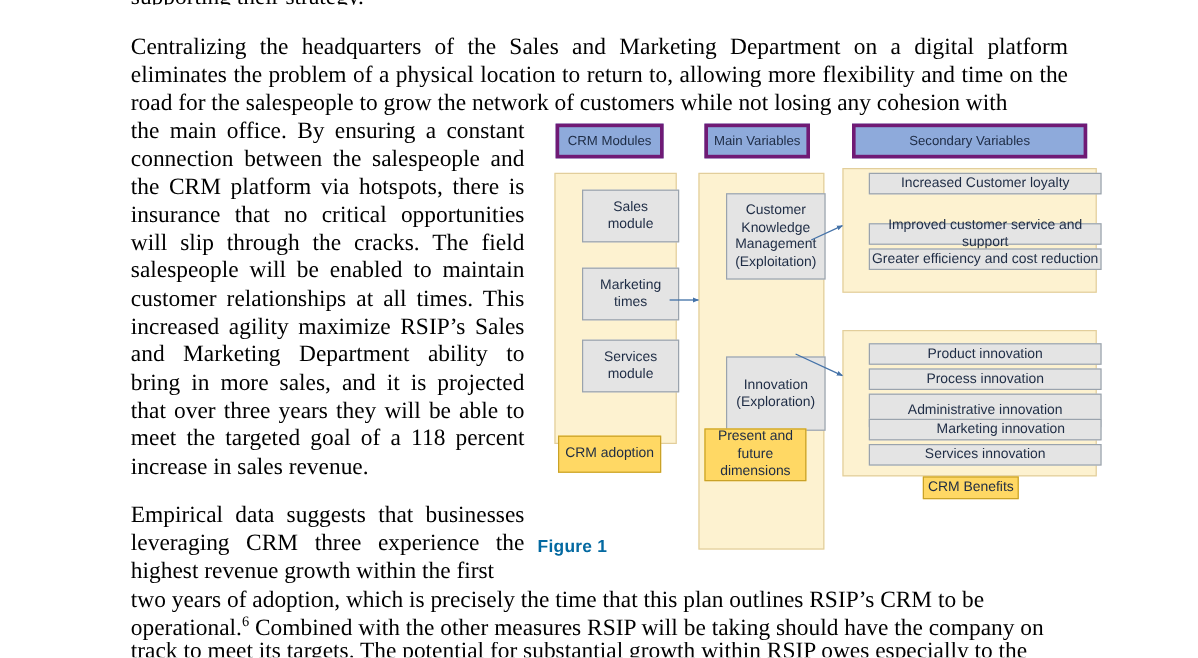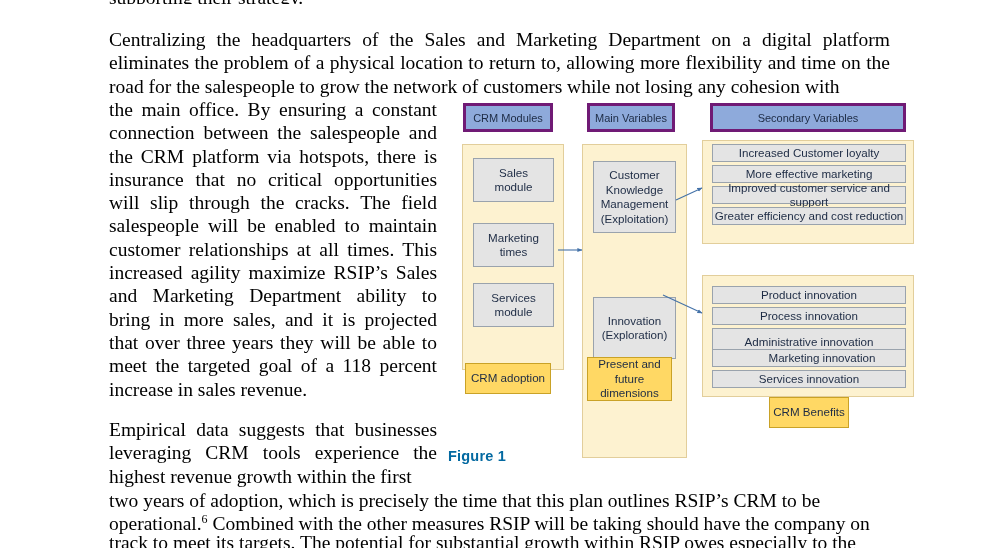--- a/index.html
+++ b/index.html
@@ -141,20 +141,21 @@
     font-family: "Liberation Sans", sans-serif;
     font-size: 11.6px;
     color: #1d2b44;
     display: flex;
     align-items: center;
     justify-content: center;
     text-align: center;
     line-height: 14.5px;
     box-sizing: border-box;
     white-space: pre-line;
+    margin-left: 12px;
   }
 
   .gold-box {
     position: absolute;
     background: #FFD864;
     border: 1px solid #C9A227;
     font-family: "Liberation Sans", sans-serif;
     font-size: 11.6px;
     color: #1d2b44;
     display: flex;
@@ -182,21 +183,21 @@
 <div class="page">
 
   <div class="para-clip-top">
     <div class="doc-text" style="position:relative;left:0;top:0;width:781px;">supporting their strategy.</div>
   </div>
 
   <div class="doc-text" id="para-full-1">Centralizing the headquarters of the Sales and Marketing Department on a digital platform eliminates the problem of a physical location to return to, allowing more flexibility and time on the road for the salespeople to grow the network of customers while not losing any cohesion with</div>
 
   <div class="doc-text" id="para-wrap-left">the main office. By ensuring a constant connection between the salespeople and the CRM platform via hotspots, there is insurance that no critical opportunities will slip through the cracks. The field salespeople will be enabled to maintain customer relationships at all times. This increased agility maximize RSIP’s Sales and Marketing Department ability to bring in more sales, and it is projected that over three years they will be able to meet the targeted goal of a 118 percent increase in sales revenue.</div>
 
-  <div class="doc-text" id="para-2-left">Empirical data suggests that businesses leveraging CRM tools experience the highest revenue growth within the first</div>
+  <div class="doc-text" id="para-2-left">Empirical data suggests that businesses leveraging CRM three experience the highest revenue growth within the first</div>
 
   <div class="doc-text" id="para-2-rest">
     <div>two years of adoption, which is precisely the time that this plan outlines RSIP’s CRM to be</div>
     <div><span>operational.</span><sup class="fn">6</sup><span> Combined with the other measures RSIP will be taking should have the company on</span></div>
   </div>
 
   <div class="lastline-clip">
     <div class="inner">track to meet its targets. The potential for substantial growth within RSIP owes especially to the</div>
   </div>
 
@@ -221,32 +222,31 @@
 Management
 (Exploitation)</div>
     <div class="grey-box" style="left:145px; top:197px; width:83px; height:62px;">Innovation
 (Exploration)</div>
     <div class="gold-box" style="left:139px; top:257px; width:85px; height:44px;">Present and
 future
 dimensions</div>
 
     <div class="panel" style="left:254px; top:40px; width:212px; height:104px;"></div>
     <div class="grey-box" style="left:264px; top:44px; width:194px; height:18px;">Increased Customer loyalty</div>
-    <div class="grey-box" style="left:264px; top:65px; width:194px; height:18px;">More effective marketing</div>
     <div class="grey-box" style="left:264px; top:86px; width:194px; height:18px;">Improved customer service and support</div>
     <div class="grey-box" style="left:264px; top:107px; width:194px; height:18px;">Greater efficiency and cost reduction</div>
 
     <div class="panel" style="left:254px; top:175px; width:212px; height:122px;"></div>
     <div class="grey-box" style="left:264px; top:186px; width:194px; height:18px;">Product innovation</div>
     <div class="grey-box" style="left:264px; top:207px; width:194px; height:18px;">Process innovation</div>
     <div class="grey-box" style="left:264px; top:228px; width:194px; height:28px;">Administrative innovation</div>
     <div class="grey-box" style="left:264px; top:249px; width:194px; height:18px;padding-left:26px;">Marketing innovation</div>
     <div class="grey-box" style="left:264px; top:270px; width:194px; height:18px;">Services innovation</div>
 
-    <div class="gold-box" style="left:321px; top:297px; width:80px; height:31px;">CRM Benefits</div>
+    <div class="gold-box" style="left:321px; top:297px; width:80px; height:19px;">CRM Benefits</div>
 
     <svg class="arrow-svg" viewBox="0 0 480 372">
       <defs>
         <marker id="ah" markerWidth="5" markerHeight="5" refX="4.2" refY="2.5" orient="auto">
           <path d="M0,0.6 L4.6,2.5 L0,4.4 z" fill="#4472A8"></path>
         </marker>
       </defs>
       <line x1="110" y1="150" x2="134" y2="150" stroke="#4472A8" stroke-width="1.1" marker-end="url(#ah)"></line>
       <line x1="228" y1="100" x2="254" y2="88" stroke="#4472A8" stroke-width="1.1" marker-end="url(#ah)"></line>
       <line x1="215" y1="195" x2="254" y2="213" stroke="#4472A8" stroke-width="1.1" marker-end="url(#ah)"></line>

